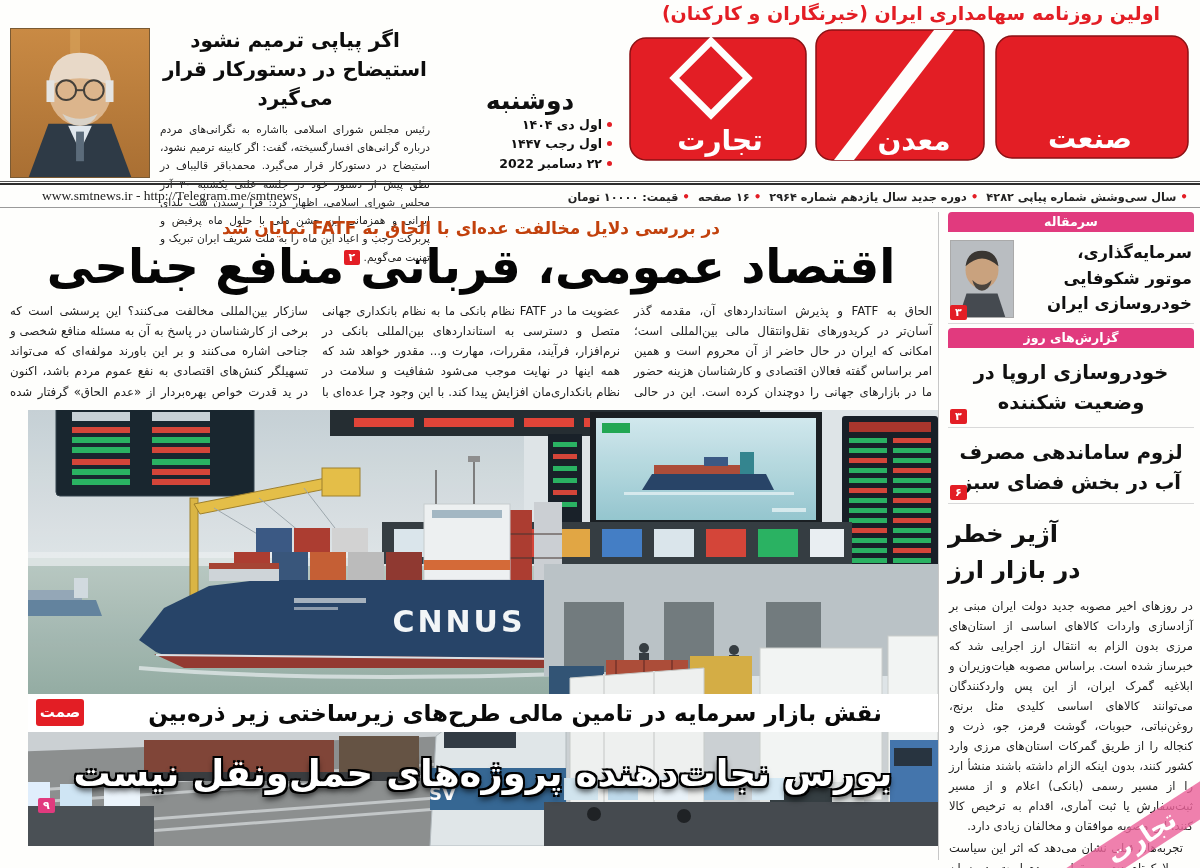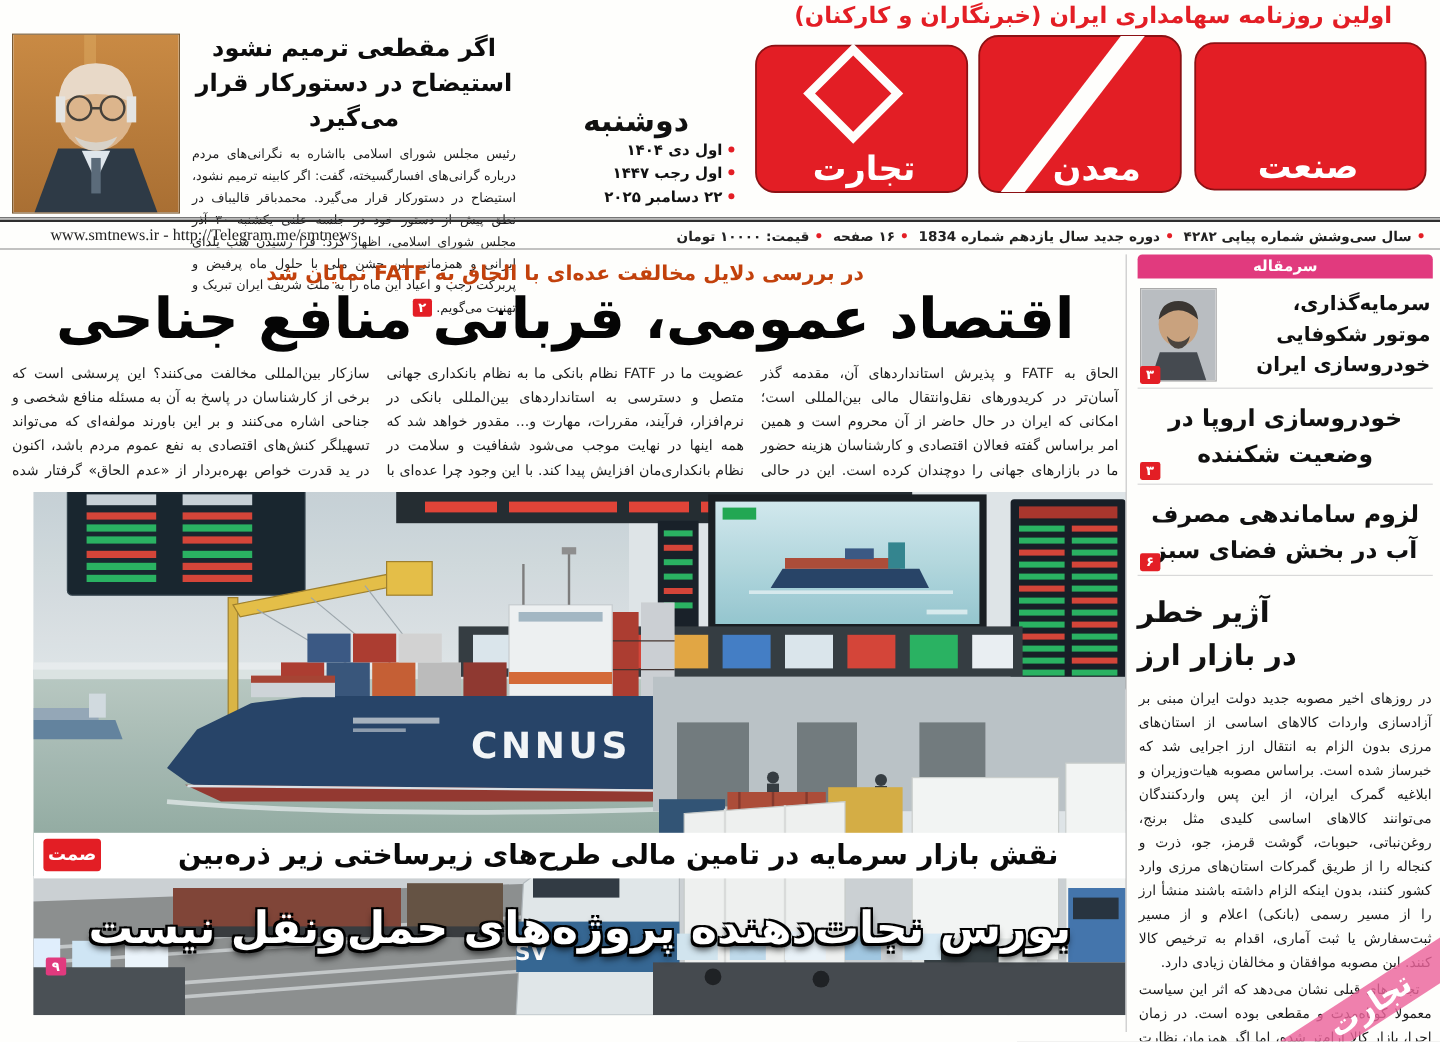--- a/index.html
+++ b/index.html
@@ -95,34 +95,34 @@
       <path d="M38,58 Q40,24 70,24 Q100,24 102,58 Q86,50 70,50 Q54,50 38,58Z" fill="#e8d9c8"></path>
       <rect x="36" y="52" width="8" height="22" fill="#e4e4e2"></rect>
       <rect x="96" y="52" width="8" height="22" fill="#e4e4e2"></rect>
       <circle cx="56" cy="62" r="10" fill="none" stroke="#44403a" stroke-width="2"></circle>
       <circle cx="84" cy="62" r="10" fill="none" stroke="#44403a" stroke-width="2"></circle>
       <line x1="66" y1="62" x2="74" y2="62" stroke="#44403a" stroke-width="2"></line>
       <path d="M52,86 Q70,96 88,86 Q82,98 70,98 Q58,98 52,86Z" fill="#d8d2c8"></path>
     </svg>
     <div class="tl-text">
       <div class="tl-title">
-        <span>اگر مقطعی ترمیم نشود</span><br>
+        <span>اگر پیاپی ترمیم نشود</span><br>
         <span>استیضاح در دستورکار قرار می‌گیرد</span>
       </div>
       <p class="tl-body"><span>رئیس مجلس شورای اسلامی بااشاره به نگرانی‌های مردم درباره گرانی‌های افسارگسیخته، گفت: اگر کابینه ترمیم نشود، استیضاح در دستورکار قرار می‌گیرد. محمدباقر قالیباف در نطق پیش از دستور خود در جلسه علنی یکشنبه ۳۰ آذر مجلس شورای اسلامی، اظهار کرد: فرا رسیدن شب یلدای ایرانی و همزمانی این جشن ملی با حلول ماه پرفیض و پربرکت رجب و اعیاد این ماه را به ملت شریف ایران تبریک و تهنیت می‌گویم.</span>
         <span class="badge">۲</span>
       </p>
     </div>
   </div>
 
   <div class="date-block">
     <div class="weekday">دوشنبه</div>
     <div class="date-line"><span class="dot"></span><span>اول دی ۱۴۰۴</span></div>
     <div class="date-line"><span class="dot"></span><span>اول رجب ۱۴۴۷</span></div>
-    <div class="date-line"><span class="dot"></span><span>۲۲ دسامبر ۲۰۲۵</span></div>
+    <div class="date-line"><span class="dot"></span><span>۲۲ دسامبر 2022</span></div>
   </div>
 
   <div class="masthead">
     <div class="tagline">اولین روزنامه سهامداری ایران (خبرنگاران و کارکنان)</div>
     <svg class="logo-svg" width="566" height="148" viewBox="0 0 566 148">
       <g stroke="#8c1114" stroke-width="1.5">
         <rect x="368" y="10" width="192" height="122" rx="16" fill="#e31e25"></rect>
         <rect x="188" y="4" width="168" height="130" rx="16" fill="#e31e25"></rect>
         <rect x="2" y="12" width="176" height="122" rx="16" fill="#e31e25"></rect>
       </g>
@@ -133,21 +133,21 @@
       <text x="92" y="124" text-anchor="middle" font-size="28" font-weight="bold" fill="#fff">تجارت</text>
     </svg>
   </div>
 
   <div class="masthead-rule"></div>
 
   <div class="info-bar">
     <span class="info-left">www.smtnews.ir   -   http://Telegram.me/smtnews</span>
     <span class="info-right">
       <span class="rbullet">•</span><span>سال سی‌وشش شماره پیاپی ۴۲۸۲</span>
-      <span class="rbullet">•</span><span>دوره جدید سال یازدهم شماره 1834</span>
+      <span class="rbullet">•</span><span>دوره جدید سال یازدهم شماره ۲۹۶۴</span>
       <span class="rbullet">•</span><span>۱۶ صفحه</span>
       <span class="rbullet">•</span><span>قیمت: ۱۰۰۰۰ تومان</span>
     </span>
   </div>
 
   <div class="main">
     <div class="kicker">در بررسی دلایل مخالفت عده‌ای با الحاق به FATF نمایان شد</div>
     <h1 class="headline">اقتصاد عمومی، قربانی منافع جناحی</h1>
     <div class="lead">
       <div class="lead-col">الحاق به FATF و پذیرش استانداردهای آن، مقدمه گذر آسان‌تر در کریدورهای نقل‌وانتقال مالی بین‌المللی است؛ امکانی که ایران در حال حاضر از آن محروم است و همین امر براساس گفته فعالان اقتصادی و کارشناسان هزینه حضور ما در بازارهای جهانی را دوچندان کرده است. این در حالی است که با</div>
@@ -418,20 +418,21 @@
           <rect width="64" height="78" fill="#b9bdc1"></rect>
           <ellipse cx="32" cy="30" rx="17" ry="19" fill="#c9a27e"></ellipse>
           <path d="M15,26 Q17,10 32,10 Q47,10 49,26 Q40,18 32,18 Q24,18 15,26Z" fill="#3a3632"></path>
           <path d="M22,40 Q32,50 42,40 Q40,50 32,51 Q24,50 22,40Z" fill="#4a443e"></path>
           <polygon points="8,78 16,54 48,54 56,78" fill="#454a50"></polygon>
         </svg>
       </div>
       <span class="badge blk-badge">۳</span>
     </div>
 
+    <div class="strip" style="margin-top:4px;">گزارش‌های روز</div>
     <div class="s-block" style="height:80px;">
       <div class="rep">خودروسازی اروپا در وضعیت شکننده</div>
       <span class="badge blk-badge">۳</span>
     </div>
     <div class="s-block" style="height:76px;">
       <div class="rep">لزوم ساماندهی مصرف آب در بخش فضای سبز</div>
       <span class="badge blk-badge">۶</span>
     </div>
 
     <div class="cur-title">

